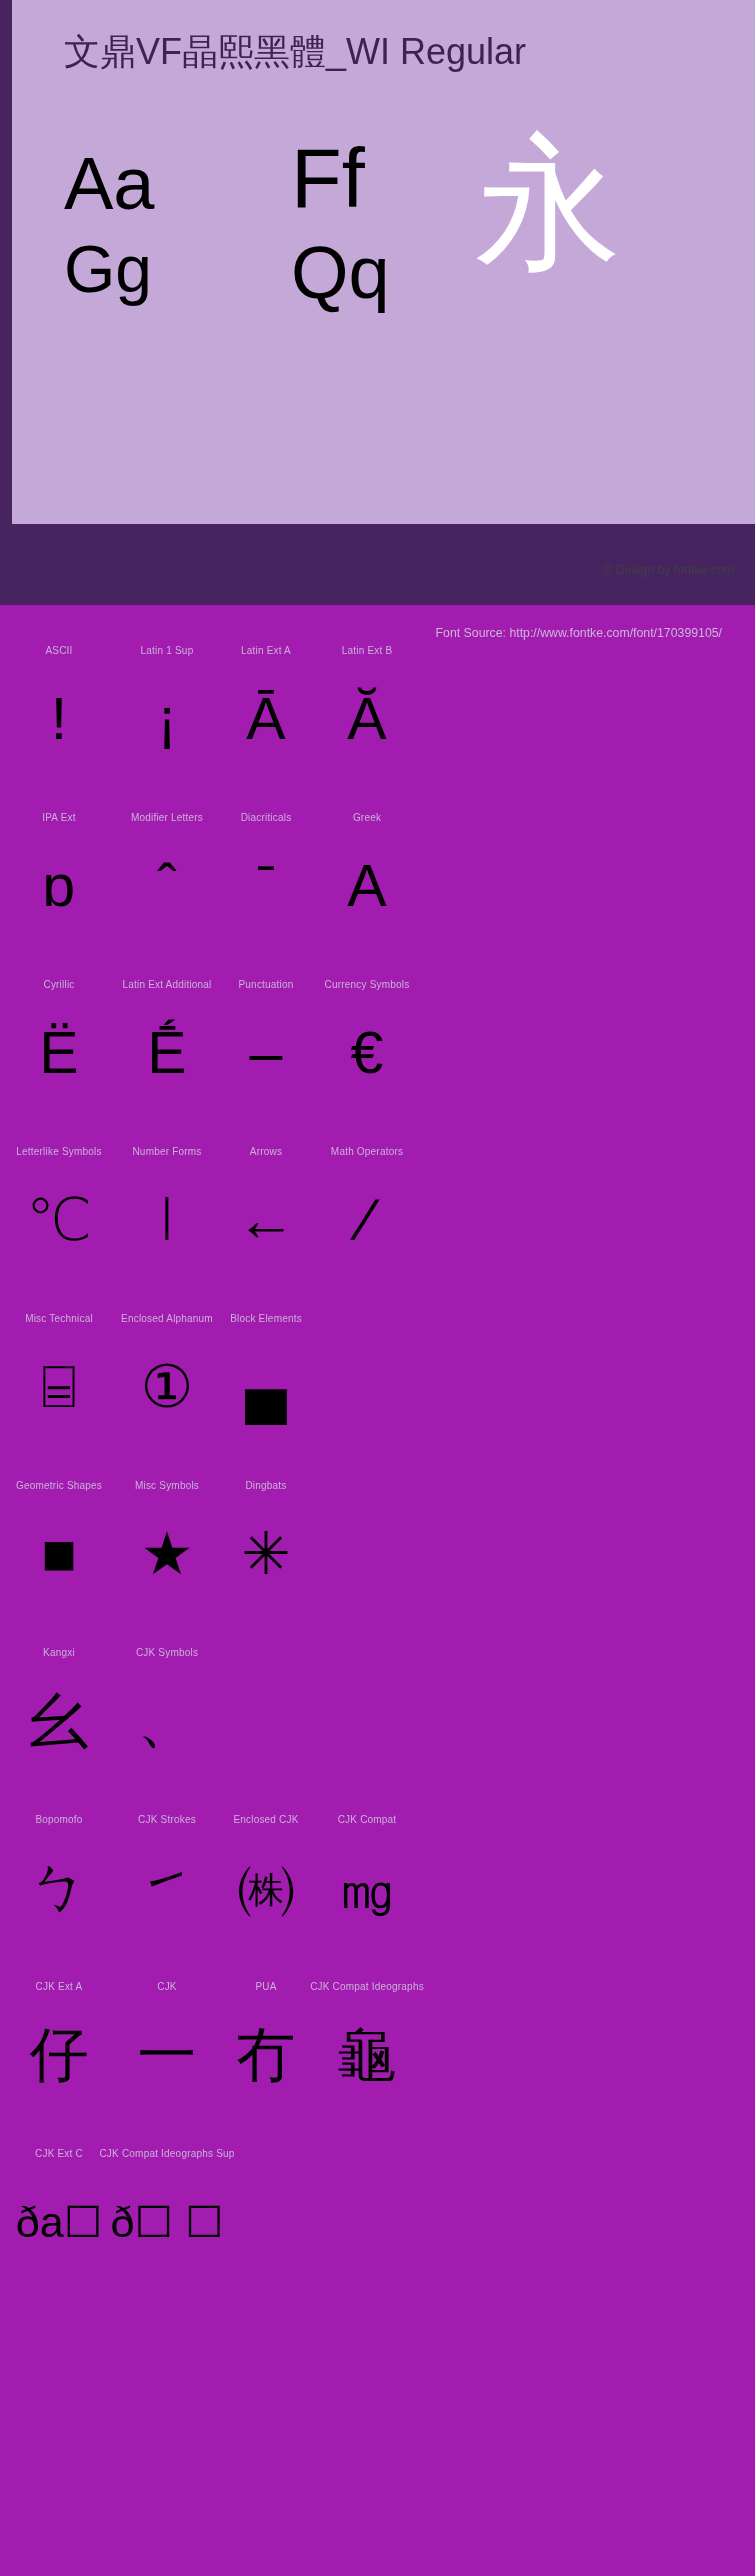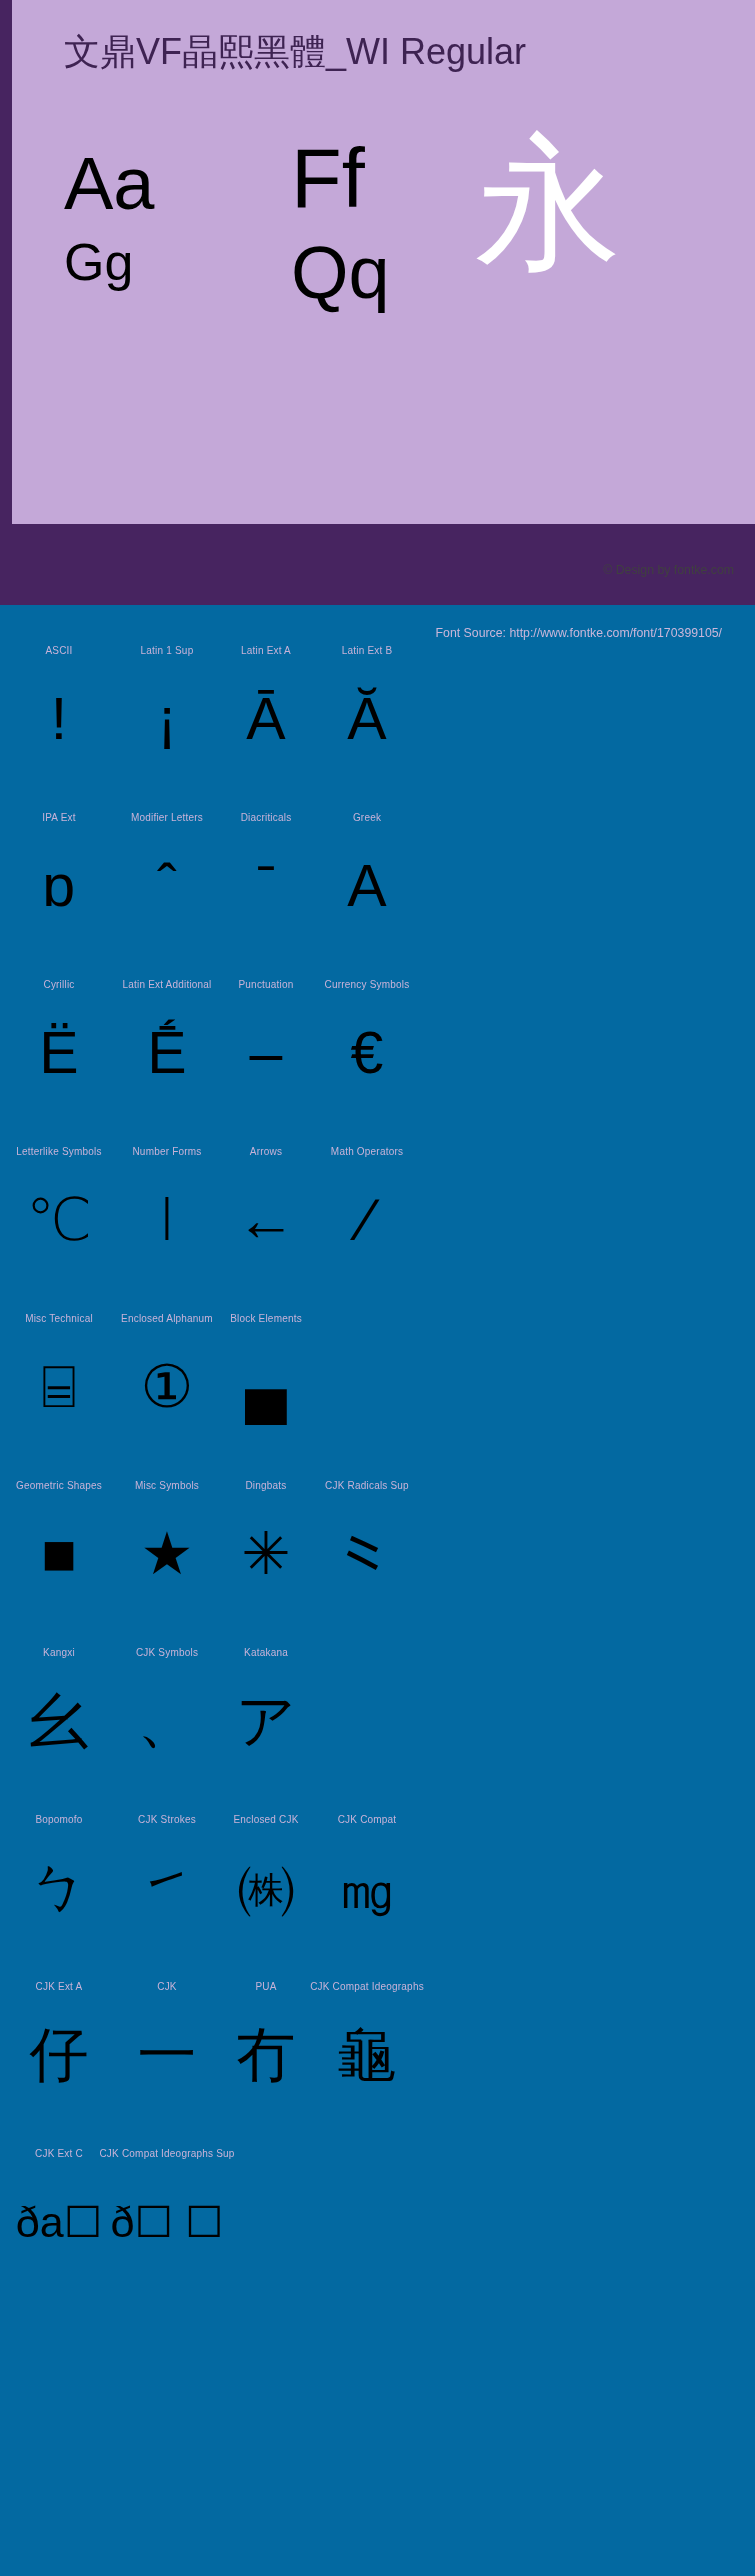--- a/index.html
+++ b/index.html
@@ -29,21 +29,21 @@
   }
   .sample-cell{
     position:absolute;
     color:#000;
     font-weight:300;
     line-height:1;
     white-space:nowrap;
   }
   #sample-aa{left:52px;top:4.7px;font-size:74px;}
   #sample-ff{left:279px;top:-4.7px;font-size:83px;}
-  #sample-gg{left:52px;top:94px;font-size:52px;}
+  #sample-gg{left:52px;top:94px;font-size:66px;}
   #sample-qq{left:279px;top:94px;font-size:74px;}
   #sample-cjk{
     left:463px;top:-11.3px;font-size:146px;color:#ffffff;
   }
   #charset-lines{
     position:absolute;left:52px;top:453px;width:661px;
     color:#111;
   }
   .charset-line{
     font-size:27px;
@@ -53,21 +53,21 @@
     font-weight:300;
   }
   #copyright{
     position:absolute;right:33px;top:563px;
     font-size:12.3px;color:#404040;
     white-space:nowrap;
   }
   
   #blocks{
     position:absolute;left:0;top:605px;width:755px;height:1971px;
-    background:#0369a1;
+    background:#a21caf;
   }
   #font-source{
     position:absolute;right:33px;top:21px;
     font-size:12.3px;color:#cbb7da;
     white-space:nowrap;
   }
   #block-grid{
     position:absolute;left:0;top:36px;width:755px;
   }
   .block-row{
@@ -219,38 +219,30 @@
           <div class="block-glyph">■</div>
         </div>
         <div class="block-cell">
           <div class="block-label">Misc Symbols</div>
           <div class="block-glyph">★</div>
         </div>
         <div class="block-cell">
           <div class="block-label">Dingbats</div>
           <div class="block-glyph">✳</div>
         </div>
-        <div class="block-cell">
-          <div class="block-label">CJK Radicals Sup</div>
-          <div class="block-glyph">⺀</div>
-        </div>
       </div>
       <div class="block-row">
         <div class="block-cell">
           <div class="block-label">Kangxi</div>
           <div class="block-glyph">幺</div>
         </div>
         <div class="block-cell">
           <div class="block-label">CJK Symbols</div>
           <div class="block-glyph">、</div>
         </div>
-        <div class="block-cell">
-          <div class="block-label">Katakana</div>
-          <div class="block-glyph">ア</div>
-        </div>
       </div>
       <div class="block-row">
         <div class="block-cell">
           <div class="block-label">Bopomofo</div>
           <div class="block-glyph">ㄅ</div>
         </div>
         <div class="block-cell">
           <div class="block-label">CJK Strokes</div>
           <div class="block-glyph">㇀</div>
         </div>

